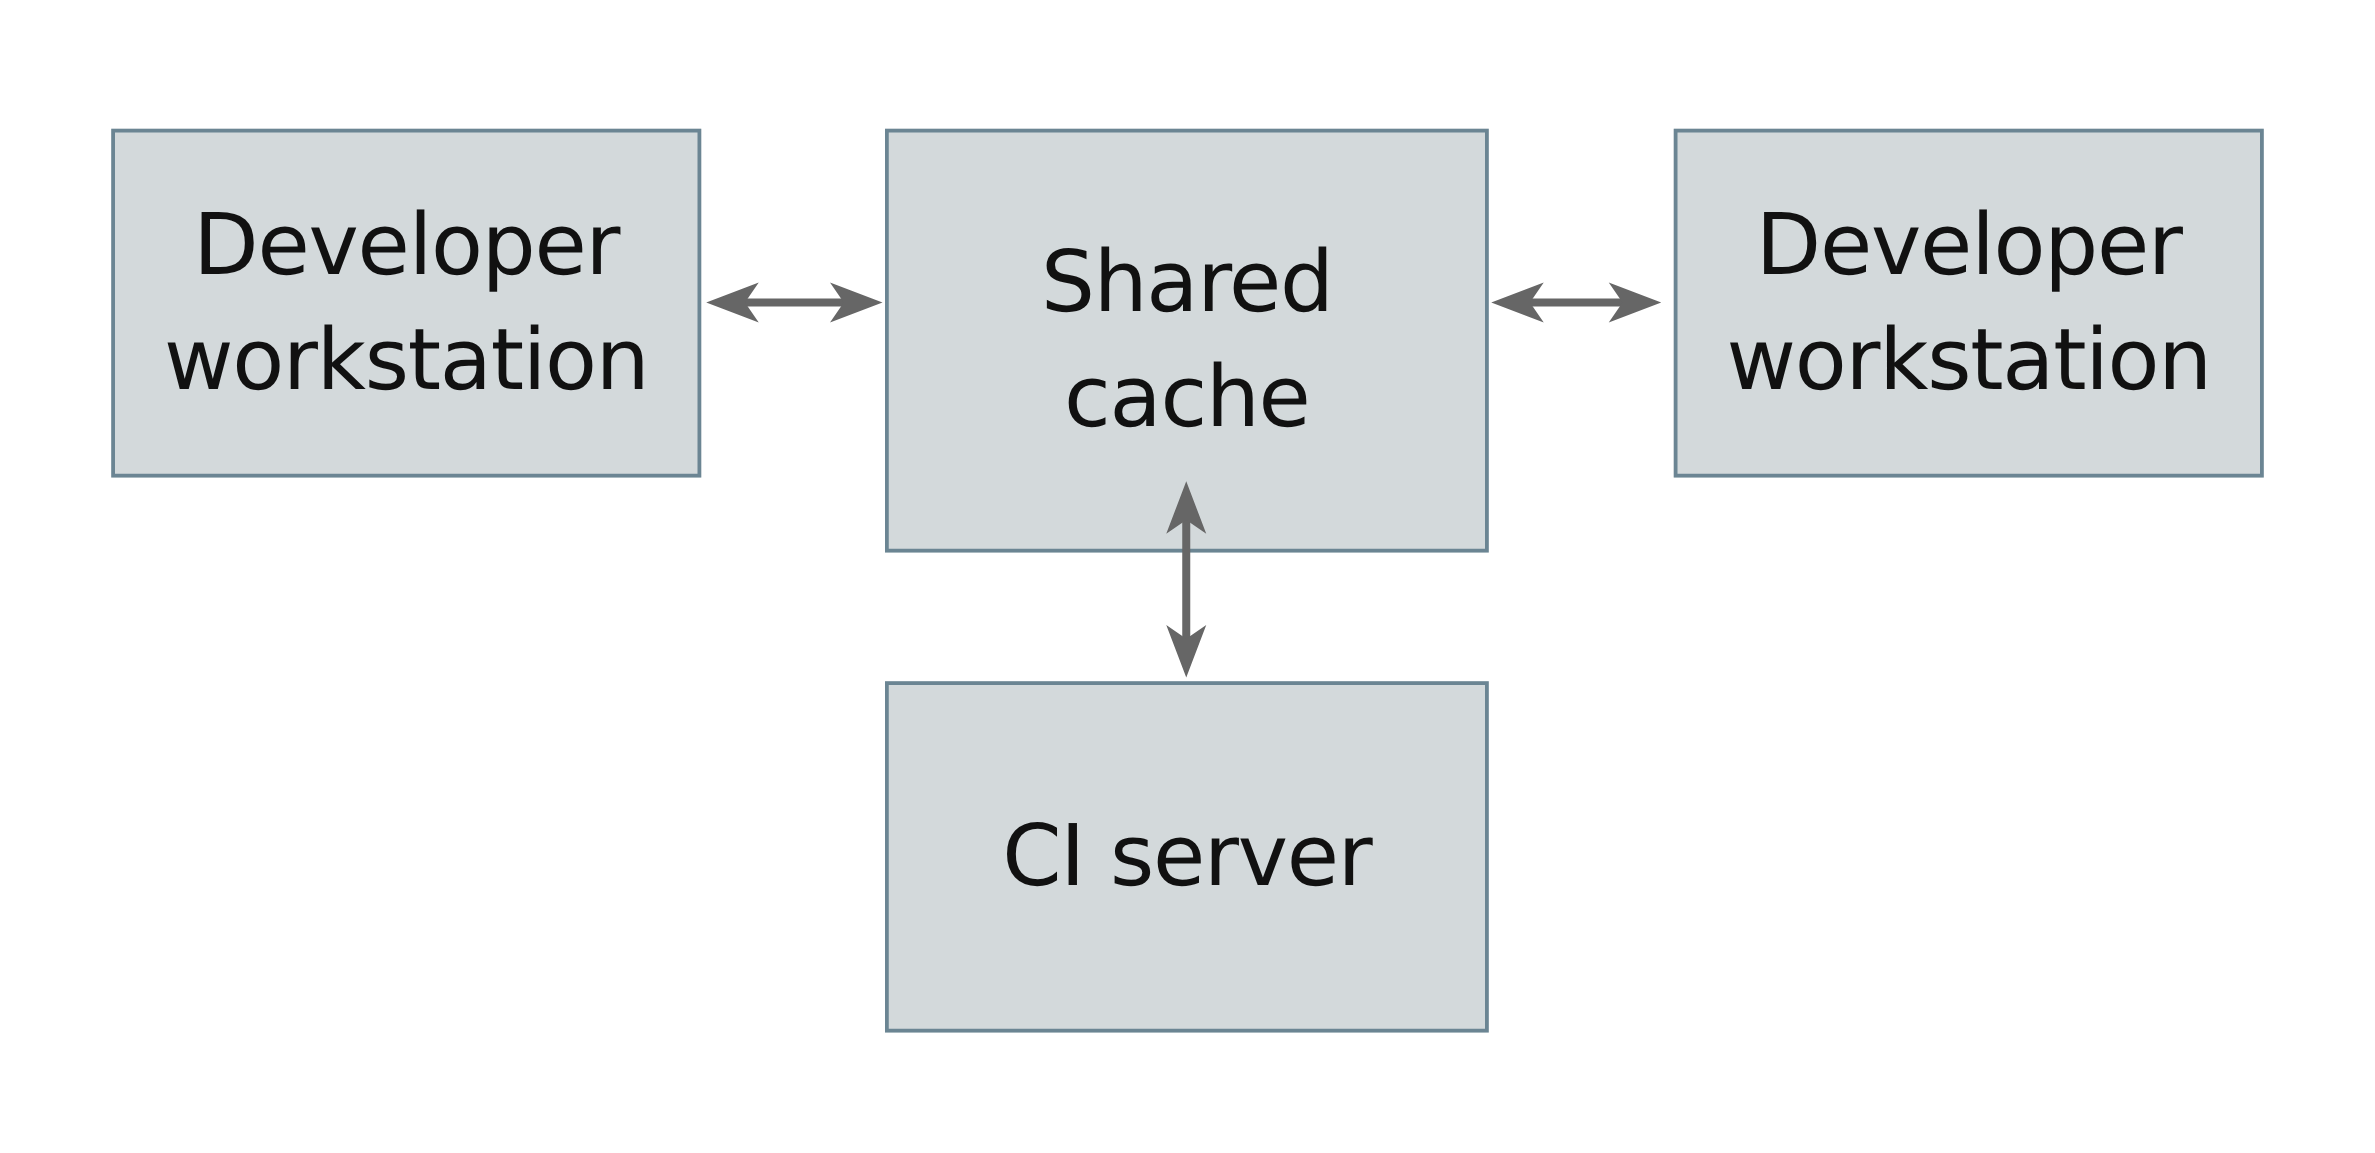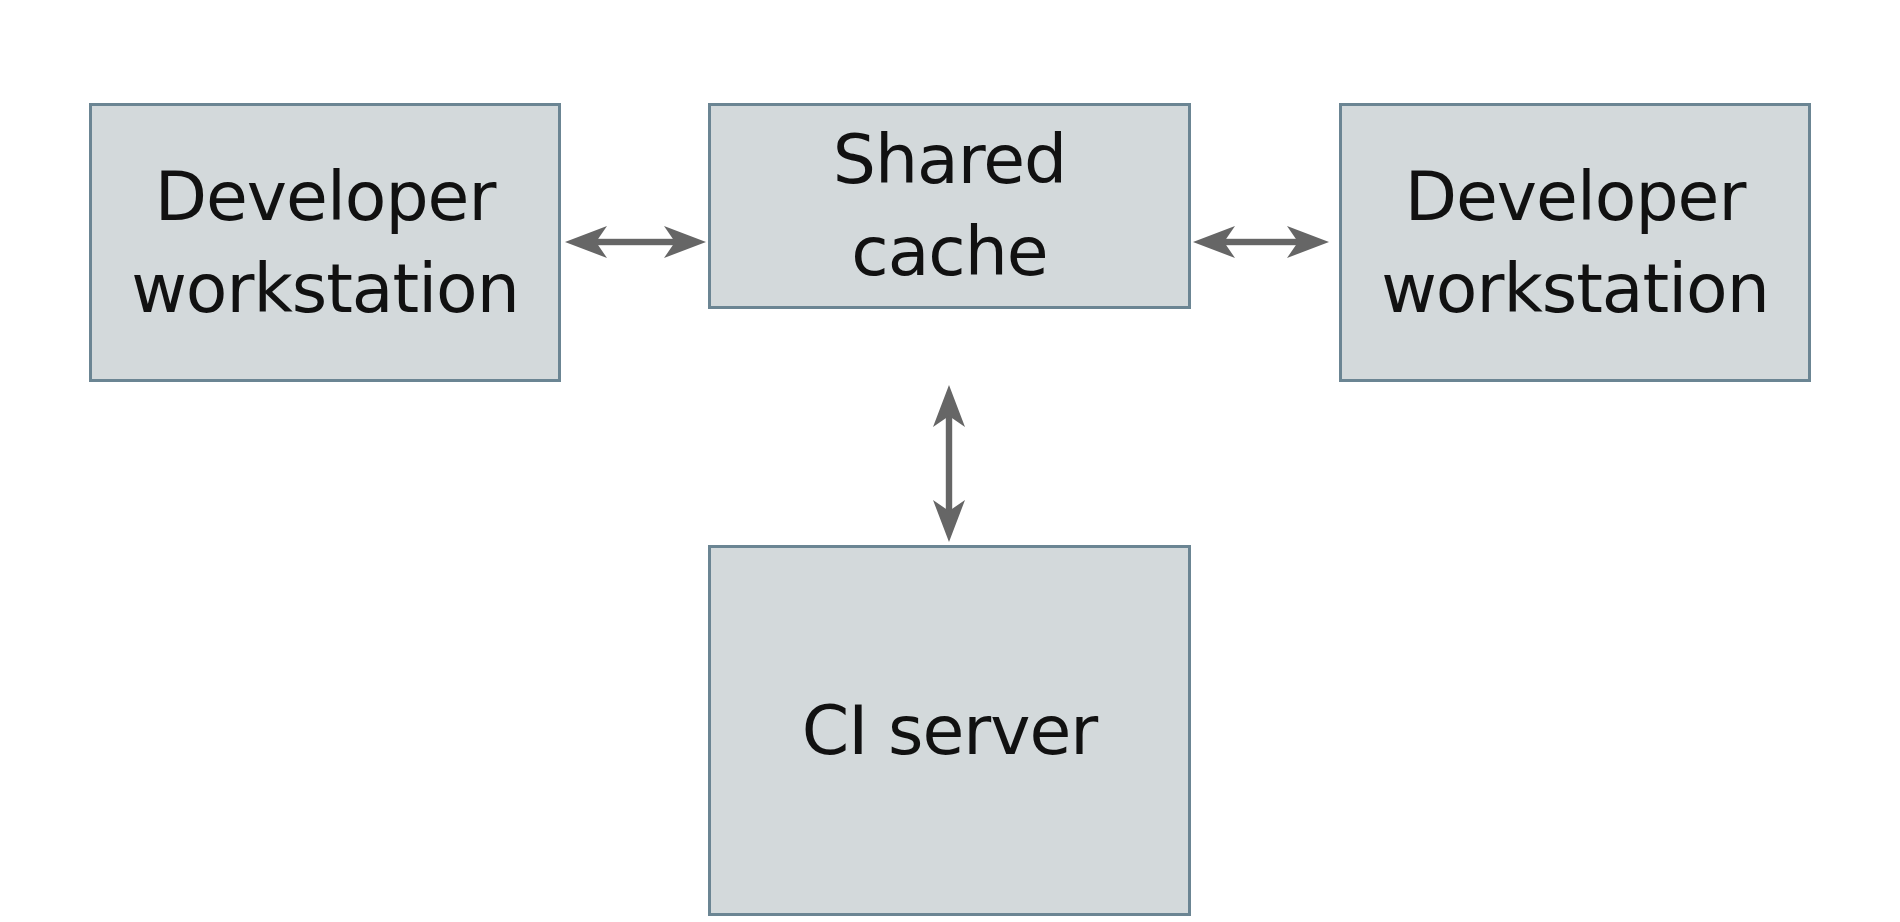--- a/index.html
+++ b/index.html
@@ -24,23 +24,23 @@
     align-items: center;
     justify-content: center;
     text-align: center;
     color: var(--text, #111111);
     font-size: 68px;
     line-height: 92px;
     letter-spacing: -1px;
     white-space: pre-line;
   }
   .node-dev-left   { left: 89px;   top: 103px; width: 472px; height: 279px; }
-  .node-cache      { left: 708px;  top: 103px; width: 483px; height: 206px; }
+  .node-cache      { left: 708px;  top: 103px; width: 483px; height: 339px; }
   .node-dev-right  { left: 1339px; top: 103px; width: 472px; height: 279px; }
-  .node-ci         { left: 708px;  top: 545px; width: 483px; height: 371px; align-items: center; }
+  .node-ci         { left: 708px;  top: 545px; width: 483px; height: 281px; align-items: center; }
   .edge {
     position: absolute;
     display: block;
   }
   .edge-left  { left: 563px;  top: 222px; }
   .edge-right { left: 1191px; top: 222px; }
   .edge-down  { left: 929px;  top: 383px; }
 </style>
 </head>
 <body>

